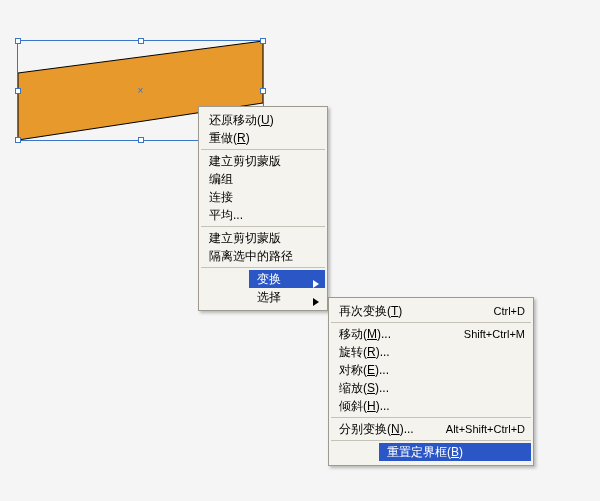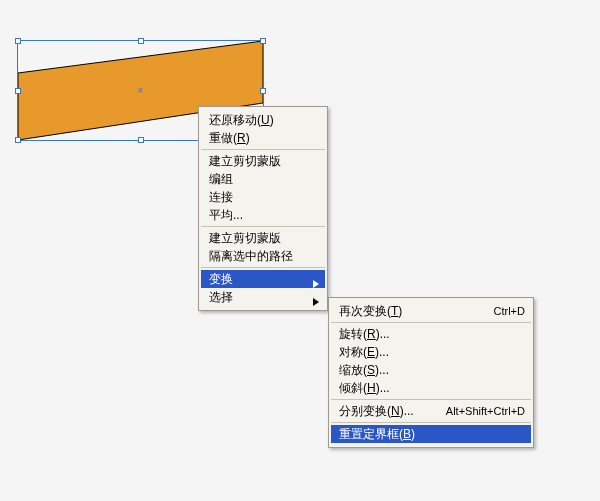--- a/index.html
+++ b/index.html
@@ -72,21 +72,21 @@
     padding: 2px;
     box-sizing: border-box;
     color: #000;
   }
   .menu1 { left: 198px; top: 106px; width: 130px; }
   .menu2 { left: 328px; top: 297px; width: 206px; }
   .grp {
     padding: 2px 0;
     border-bottom: 1px solid #c5c2b8;
   }
-  .grp:last-child { border-bottom: none; }
+  .grp:last-child { border-bottom: none; margin-left: 48px; }
   .item {
     display: flex;
     align-items: flex-end;
     height: 18px;
     line-height: 18px;
     padding: 0 6px 0 8px;
     white-space: nowrap;
     position: relative;
   }
   .label { flex: 1 1 auto; }
@@ -183,20 +183,24 @@
   <div class="menu menu2">
     <div class="grp">
       <div class="item">
         <span class="label"><span>再次变换(</span><span class="u">T</span><span>)</span></span>
         <span class="short">Ctrl+D</span>
       </div>
     </div>
 
     <div class="grp">
       <div class="item">
+        <span class="label"><span>移动(</span><span class="u">M</span><span>)...</span></span>
+        <span class="short">Shift+Ctrl+M</span>
+      </div>
+      <div class="item">
         <span class="label"><span>旋转(</span><span class="u">R</span><span>)...</span></span>
       </div>
       <div class="item">
         <span class="label"><span>对称(</span><span class="u">E</span><span>)...</span></span>
       </div>
       <div class="item">
         <span class="label"><span>缩放(</span><span class="u">S</span><span>)...</span></span>
       </div>
       <div class="item">
         <span class="label"><span>倾斜(</span><span class="u">H</span><span>)...</span></span>

